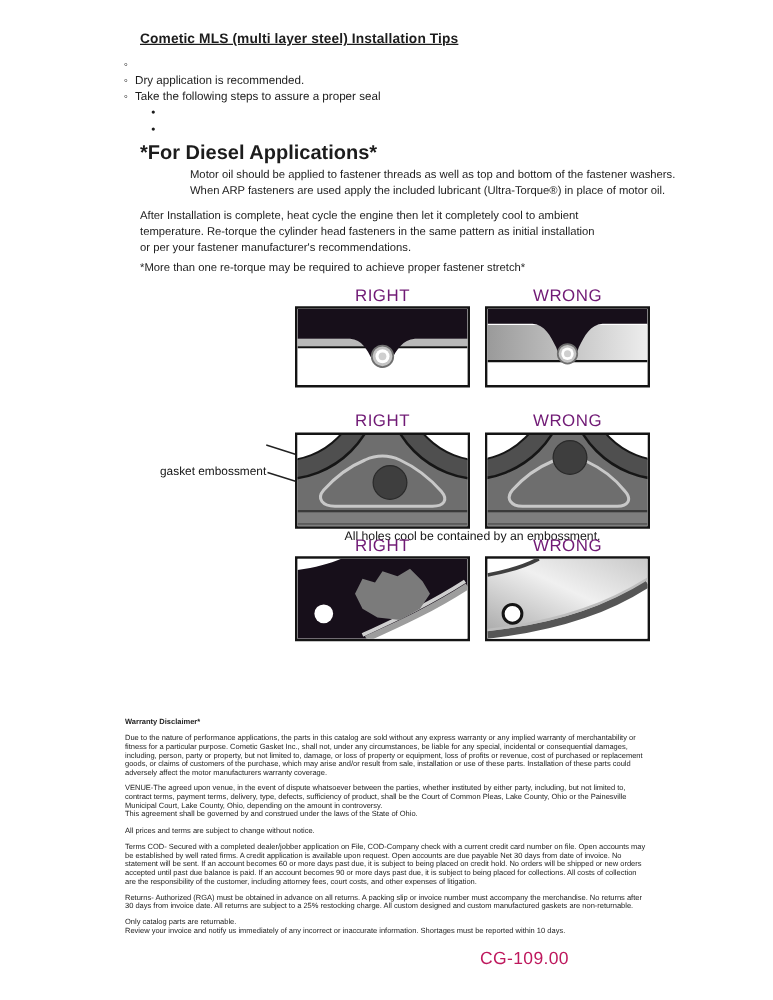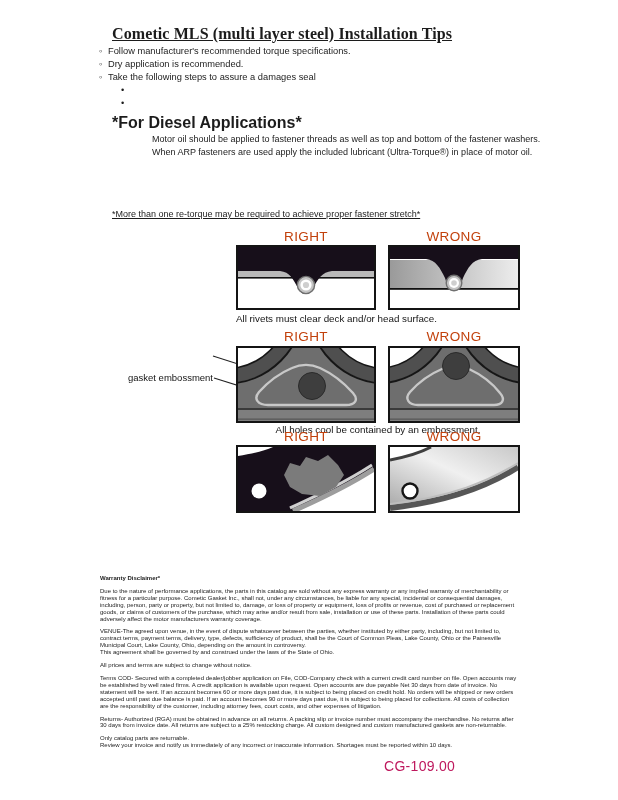--- a/index.html
+++ b/index.html
@@ -10,72 +10,74 @@
     --bore-wall:#4f4f4f;
     --coolant:#3e3e3e;
     --emboss-line:#c8c8c8;
   }
   html,body{margin:0;padding:0;background:#ffffff;}
   .page{
     position:relative;width:618px;height:800px;background:#ffffff;overflow:hidden;
     font-family:"Liberation Sans","DejaVu Sans",sans-serif;color:var(--ink);
   }
   .abs{position:absolute;}
-  .title{left:112px;top:25px;font-size:16px;font-weight:bold;text-decoration:underline;letter-spacing:.1px;font-family:Liberation Serif, serif;}
+  .title{left:112px;top:25px;font-size:11px;font-weight:bold;text-decoration:underline;letter-spacing:.1px;}
   .bullets{left:99px;top:45px;font-size:9.3px;line-height:13px;width:480px;}
   .b-row{display:flex;}
   .b-glyph{width:9px;flex:0 0 9px;}
   .sub{margin-left:22px;}
   .sub .b-glyph{width:8px;flex:0 0 8px;}
   .diesel-h{left:112px;top:114px;font-size:16px;font-weight:bold;}
   .para{left:112px;font-size:9px;line-height:13px;width:490px;white-space:pre-line;}
   .p1{top:133px;margin-left:40px;}
   .p2{top:166px;}
-  .note{top:208px;text-decoration:underline;}
-  .dg-label{font-size:13.5px;letter-spacing:.4px;text-align:center;color:#c2410c;}
+  .note{top:208px;}
+  .dg-label{font-size:13.5px;letter-spacing:.4px;text-align:center;color:#701a75;}
   .panel{border:2px solid var(--panel-border);background:#fff;line-height:0;}
   .caption{font-size:9.8px;color:#141414;}
   .side-label{font-size:9.5px;line-height:11px;text-align:right;white-space:pre-line;color:#141414;}
   .legal{left:100px;top:575px;width:417px;font-size:6px;line-height:6.9px;color:#232323;}
   .legal p{margin:0 0 6px 0;white-space:pre-line;}
   .legal .lh{font-weight:bold;margin:0 0 6px 0;}
   .pagecode{left:384px;top:758px;font-size:14px;letter-spacing:.3px;color:#be185d;}
   svg{display:block;}
 </style>
 </head>
 <body>
 
 <div class="page">
 
   <div class="abs title">Cometic MLS (multi layer steel) Installation Tips</div>
 
   <div class="abs bullets">
     <div class="b-row">
       <span class="b-glyph">◦</span>
-      <span>Follow manufacturer's recommended torque specifications.</span>
     </div>
     <div class="b-row">
       <span class="b-glyph">◦</span>
       <span>Dry application is recommended.</span>
     </div>
     <div class="b-row">
       <span class="b-glyph">◦</span>
-      <span>Take the following steps to assure a damages seal</span>
+      <span>Take the following steps to assure a proper seal</span>
     </div>
     <div class="b-row sub">
       <span class="b-glyph">•</span>
     </div>
     <div class="b-row sub">
       <span class="b-glyph">•</span>
     </div>
   </div>
 
   <div class="abs diesel-h">*For Diesel Applications*</div>
   <div class="abs para p1">Motor oil should be applied to fastener threads as well as top and bottom of the fastener washers.
 When ARP fasteners are used apply the included lubricant (Ultra-Torque®) in place of motor oil.</div>
+  <div class="abs para p2">After Installation is complete, heat cycle the engine then let it completely cool to ambient
+temperature. Re-torque the cylinder head fasteners in the same pattern as initial installation
+or per your fastener manufacturer's recommendations.</div>
   <div class="abs para note">*More than one re-torque may be required to achieve proper fastener stretch*</div>
 
   <div class="abs dg-label" style="left:236px;top:229px;width:140px;">RIGHT</div>
   <div class="abs dg-label" style="left:388px;top:229px;width:132px;">WRONG</div>
 
   <div class="abs panel" style="left:236px;top:245px;">
     <svg width="136" height="61" viewBox="0 0 136 61">
       <rect x="0" y="0" width="136" height="61" fill="#ffffff"></rect>
       <rect x="0" y="24" width="136" height="6" fill="#b9b9b9"></rect>
       <rect x="0" y="30" width="136" height="1.6" fill="#111111"></rect>
@@ -97,21 +99,20 @@
       <rect x="0" y="0" width="128" height="61" fill="#ffffff"></rect>
       <rect x="0" y="13" width="128" height="28" fill="url(#g1)"></rect>
       <rect x="0" y="41" width="128" height="1.8" fill="#111111"></rect>
       <path d="M0 0 H128 V12 H92 C82 13 78 21 73 31 C69 45 59 45 55 31 C50 21 46 13 36 12 H0 Z" style="fill:var(--diagram-black)"></path>
       <circle cx="64" cy="36" r="7.8" fill="#c4c4c4" stroke="#6f6f6f" stroke-width="1.4"></circle>
       <circle cx="64" cy="36" r="5" fill="#ffffff"></circle>
       <circle cx="64" cy="36" r="2.8" fill="#cfcfcf"></circle>
     </svg>
   </div>
 
-  <div class="abs caption" style="left:236px;top:313px;">All rivets must clear deck and/or head surface.</div>
 
   <div class="abs dg-label" style="left:236px;top:329px;width:140px;">RIGHT</div>
   <div class="abs dg-label" style="left:388px;top:329px;width:132px;">WRONG</div>
 
   <div class="abs side-label" style="left:96px;top:372px;width:117px;">gasket embossment</div>
 
   <svg class="abs" style="left:212px;top:345px;" width="112" height="54">
     <line x1="1" y1="11" x2="92" y2="40" stroke="#222222" stroke-width="1.1"></line>
     <line x1="2" y1="33" x2="50" y2="48" stroke="#222222" stroke-width="1.1"></line>
   </svg>

